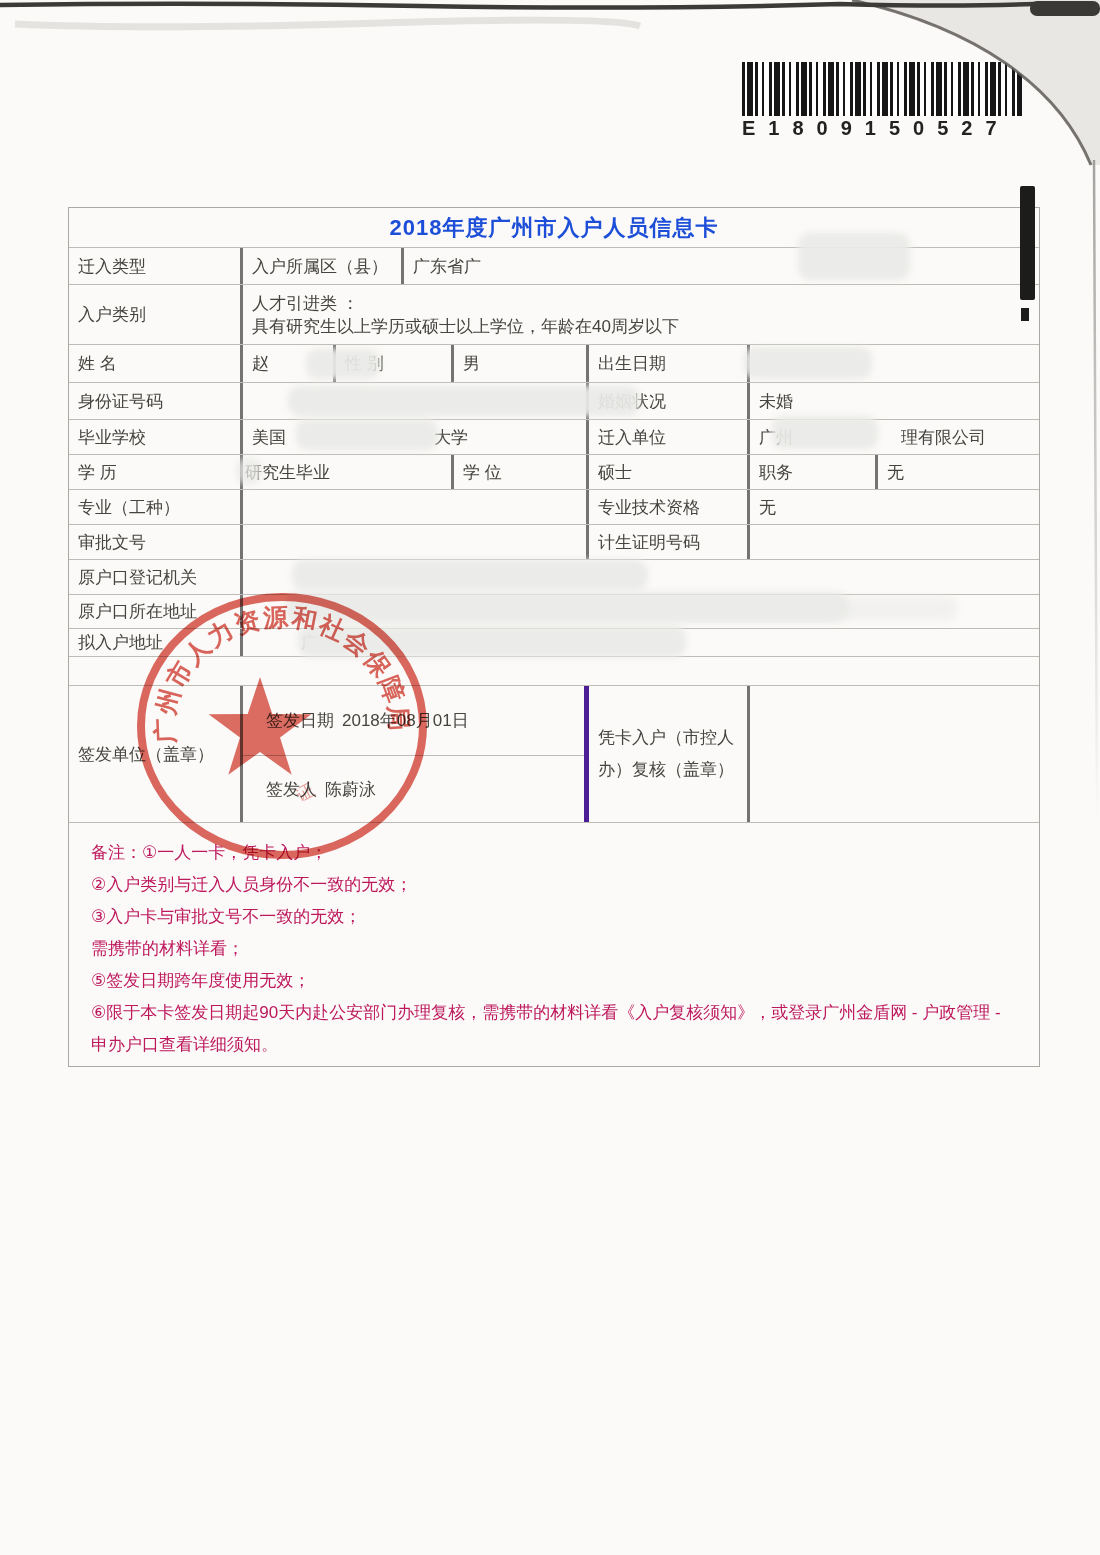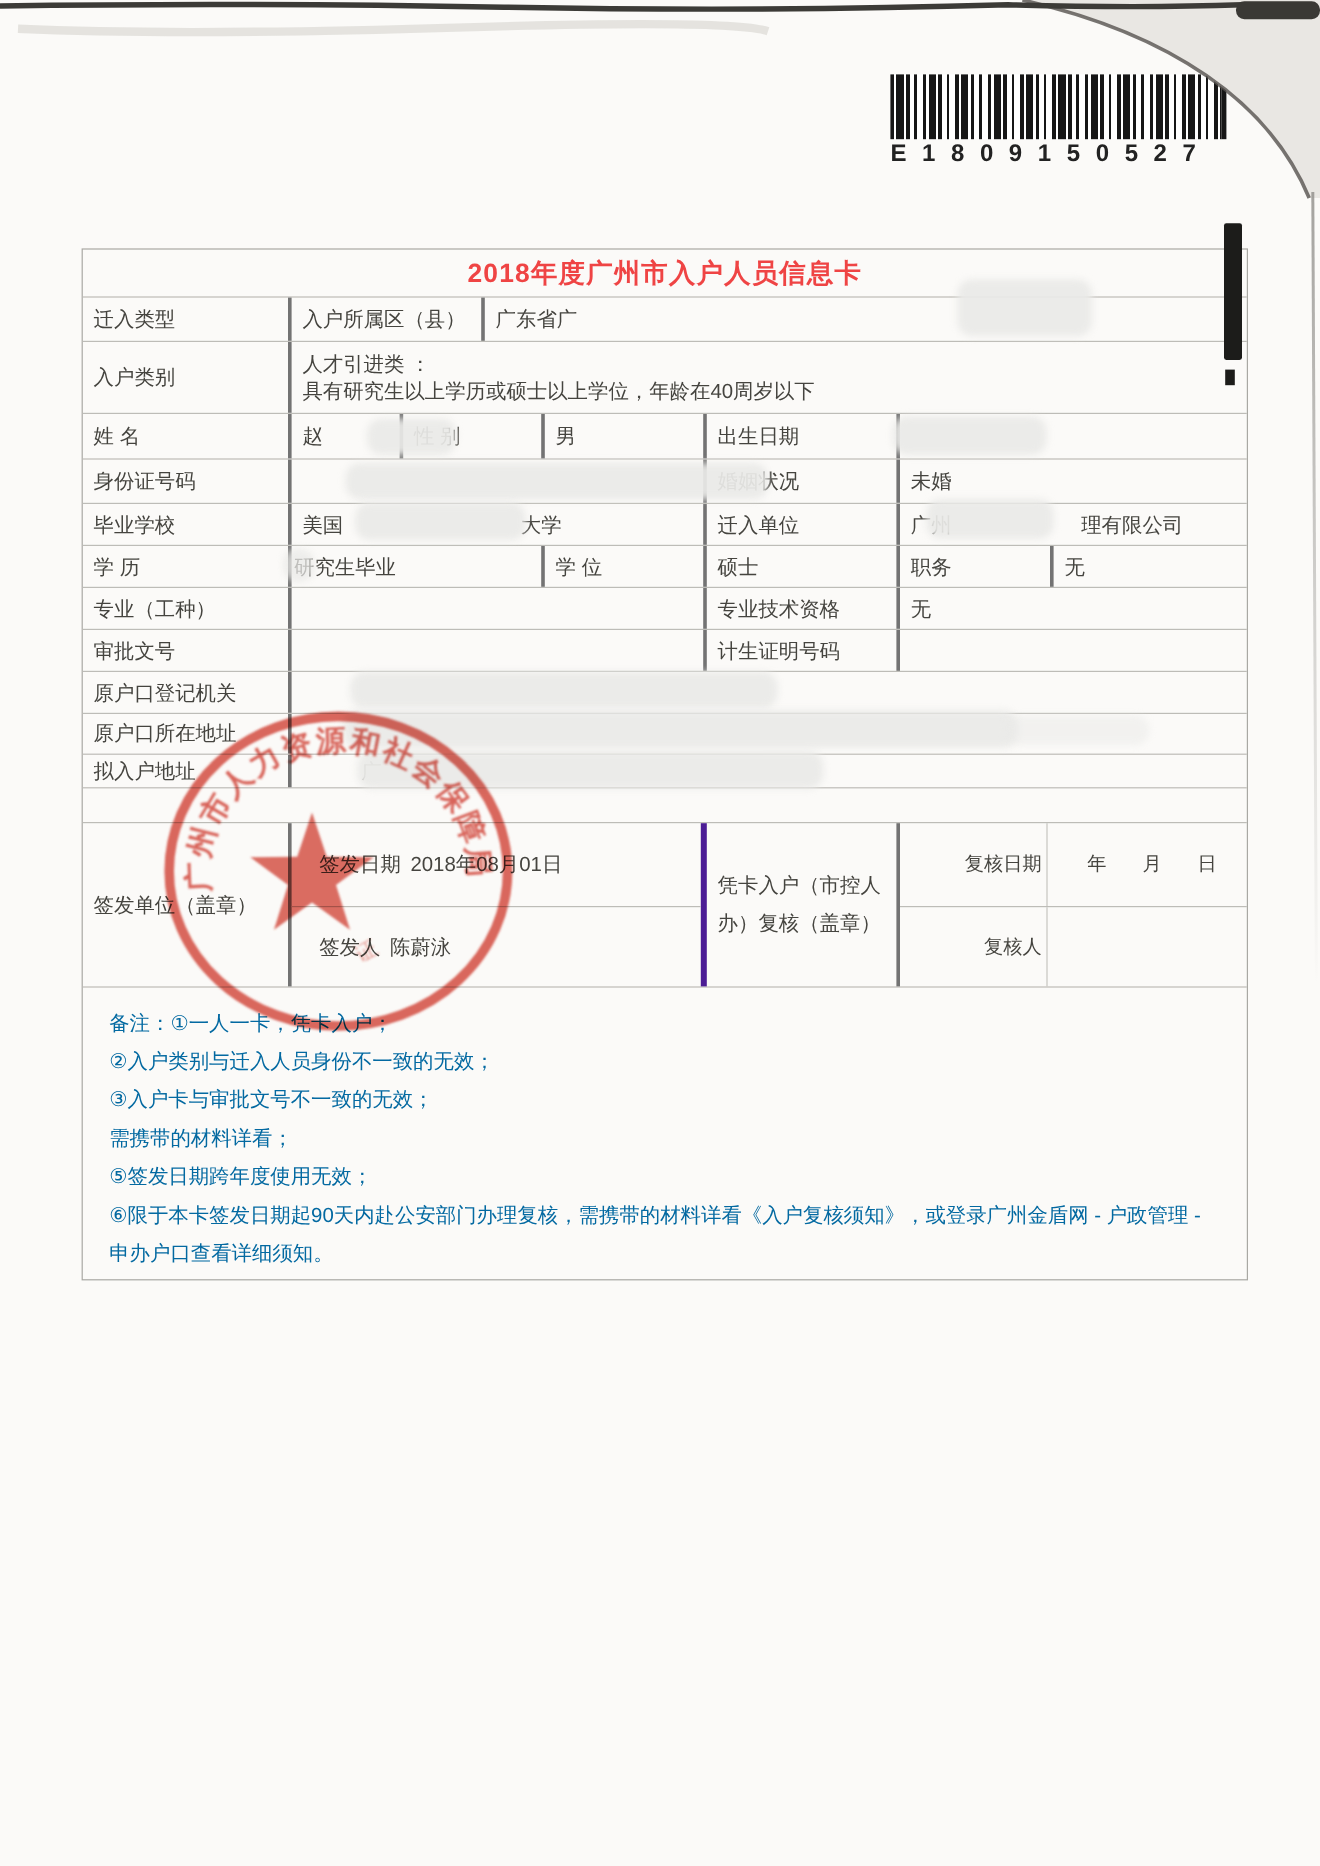--- a/index.html
+++ b/index.html
@@ -35,29 +35,29 @@
   .trow{display:flex;border-bottom:1px solid #bdbcb7;box-sizing:border-box;}
   .trow:last-child{border-bottom:none;}
   .cell{
     box-sizing:border-box;border-right:3px solid #737373;
     padding:0 9px;display:flex;align-items:center;
     font-size:17px;color:#45443f;overflow:hidden;white-space:nowrap;
   }
   .cell.last{border-right:none;}
   .title-row{height:40px;display:flex;align-items:center;justify-content:center;
     border-bottom:1px solid #bdbcb7;box-sizing:border-box;}
-  .form-title{font-size:22px;font-weight:bold;color:#ef4444;letter-spacing:1px;}
+  .form-title{font-size:22px;font-weight:bold;color:#1d4ed8;letter-spacing:1px;}
   .gap{display:inline-block;}
   
   .subcol{display:flex;flex-direction:column;box-sizing:border-box;}
   .subrow{display:flex;align-items:center;box-sizing:border-box;}
   .wrapcell{white-space:normal;line-height:32px;}
   
   .notes{display:block;padding:14px 22px 0 22px;box-sizing:border-box;}
-  .note-line{font-size:17px;line-height:32px;color:#0369a1;white-space:normal;}
+  .note-line{font-size:17px;line-height:32px;color:#be185d;white-space:normal;}
   
   .redact{position:absolute;background:rgba(233,233,231,0.93);filter:blur(3px);
     border-radius:12px;z-index:20;pointer-events:none;}
   
   .stamp{position:absolute;left:130px;top:590px;width:308px;height:280px;z-index:30;
     mix-blend-mode:multiply;opacity:0.92;pointer-events:none;}
 </style>
 </head>
 <body>
 
@@ -170,34 +170,20 @@
       </div>
       <div class="subrow" style="flex:1;padding-left:23px;font-size:17px;">
         <span>签发人</span>
         <span style="width:8px;"></span>
         <span>陈蔚泳</span>
       </div>
     </div>
 
     <div class="cell wrapcell" style="width:161px;">凭卡入户（市控人办）复核（盖章）</div>
 
-    <div class="subcol" style="flex:1;">
-      <div class="subrow" style="height:70px;border-bottom:1px solid #bdbcb7;">
-        <div style="width:123px;display:flex;justify-content:flex-end;padding-right:4px;box-sizing:border-box;border-right:1px solid #c6c5c0;height:100%;align-items:center;">复核日期</div>
-        <div style="flex:1;display:flex;align-items:center;padding-left:33px;gap:30px;">
-          <span>年</span>
-          <span>月</span>
-          <span>日</span>
-        </div>
-      </div>
-      <div class="subrow" style="flex:1;">
-        <div style="width:123px;display:flex;justify-content:flex-end;padding-right:4px;box-sizing:border-box;border-right:1px solid #c6c5c0;height:100%;align-items:center;">复核人</div>
-        <div style="flex:1;"></div>
-      </div>
-    </div>
   </div>
 
   <div class="trow notes" style="height:243px;">
     <div class="note-line">备注：①一人一卡，凭卡入户；</div>
     <div class="note-line">②入户类别与迁入人员身份不一致的无效；</div>
     <div class="note-line">③入户卡与审批文号不一致的无效；</div>
     <div class="note-line">需携带的材料详看；</div>
     <div class="note-line">⑤签发日期跨年度使用无效；</div>
     <div class="note-line">⑥限于本卡签发日期起90天内赴公安部门办理复核，需携带的材料详看《入户复核须知》，或登录广州金盾网 - 户政管理 - 申办户口查看详细须知。</div>
   </div>

